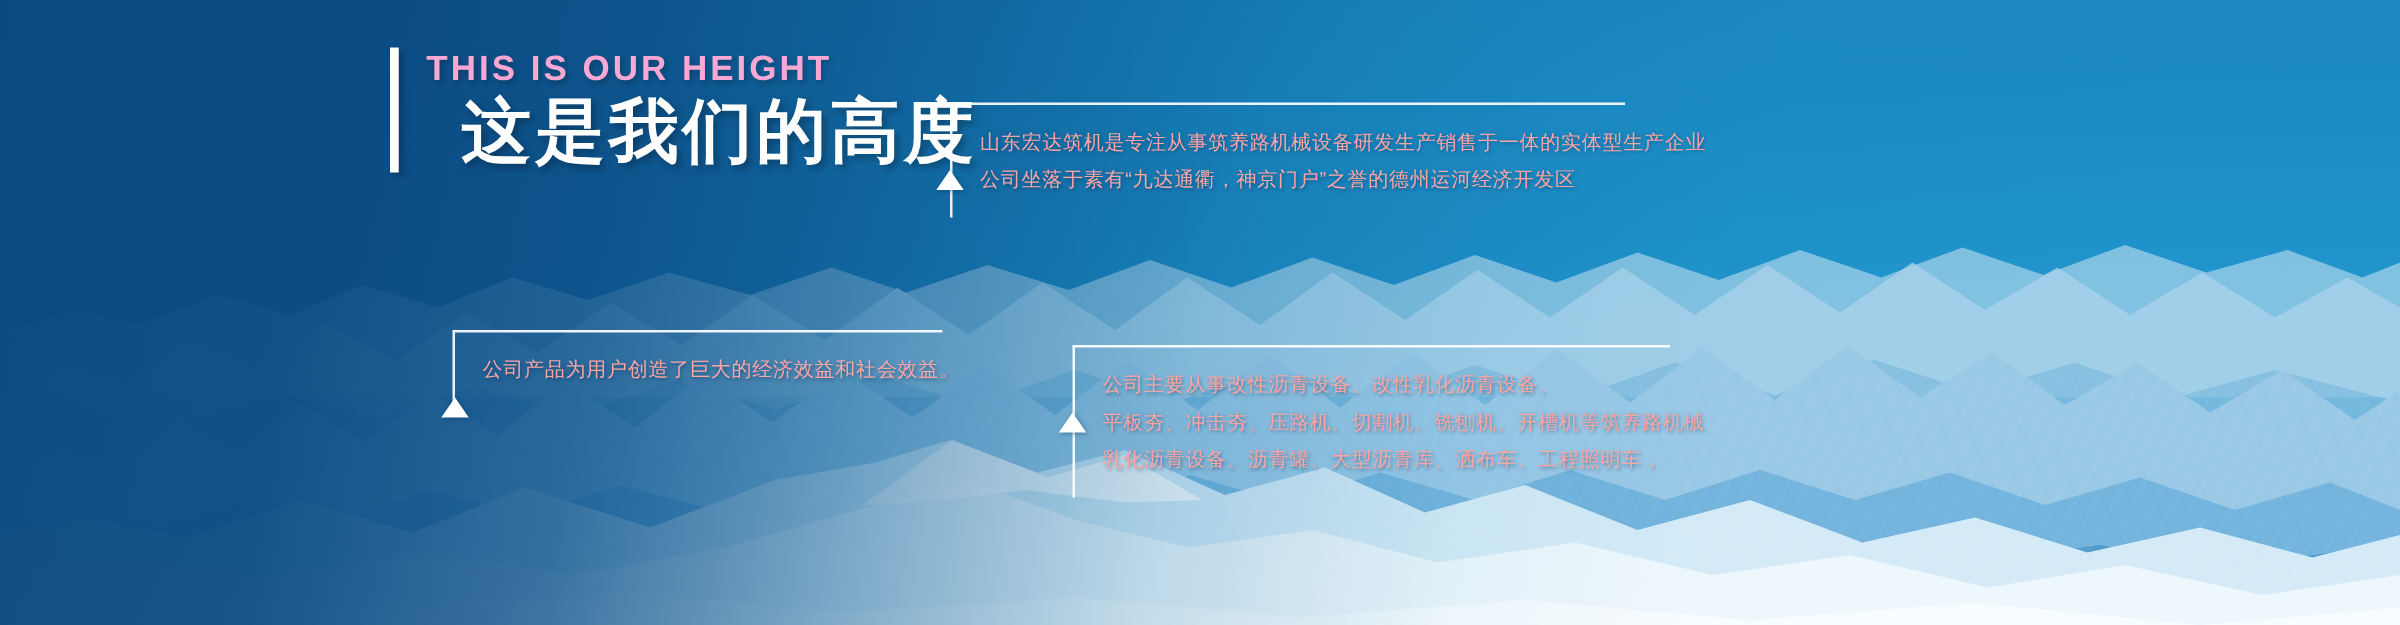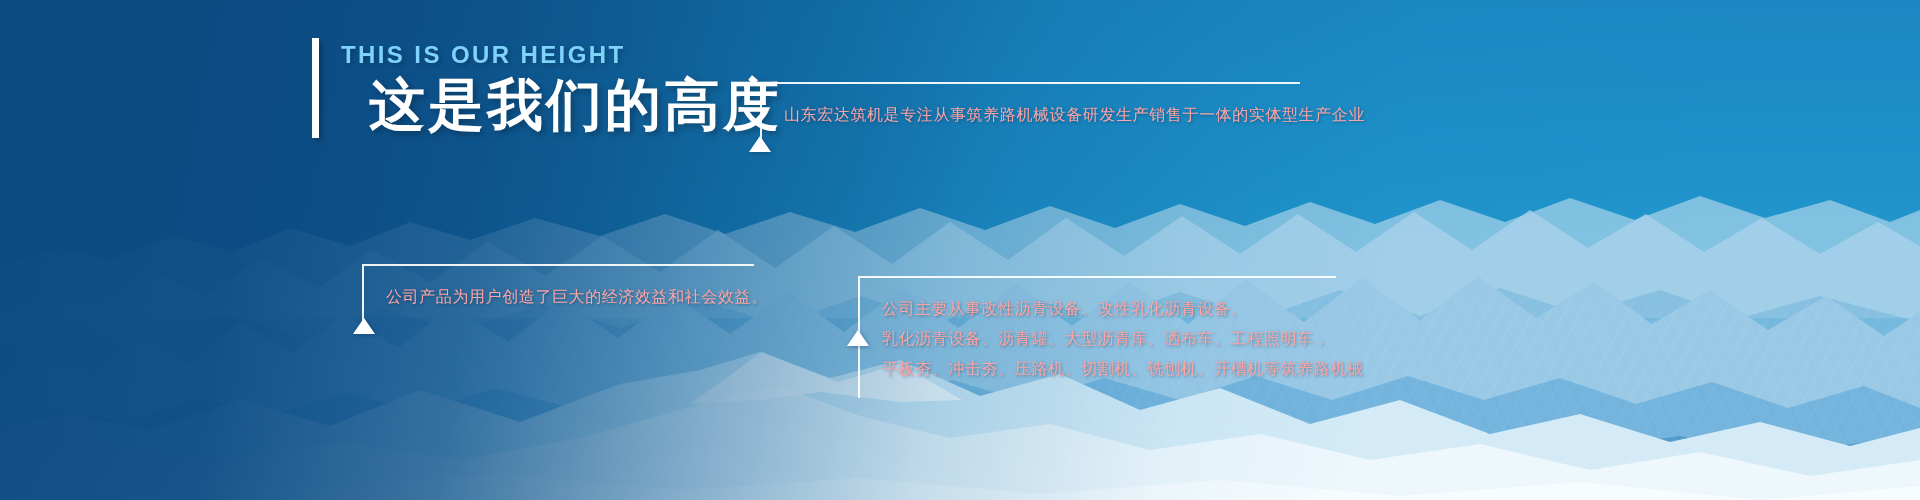--- a/index.html
+++ b/index.html
@@ -85,22 +85,22 @@
     display:flex; align-items:stretch; gap:22px;
   }
   .headline-bar {
     width:7px;
     background:#ffffff;
     box-shadow:3px 3px 5px rgba(0,0,0,.25);
     flex:0 0 7px;
   }
   .headline-text { display:flex; flex-direction:column; justify-content:flex-start; }
   .headline-en {
-    color:#7dd3fc;
-    font-size:24px;
+    color:#f9a8d4;
+    font-size:28px;
     font-weight:bold;
     letter-spacing:2.4px;
     line-height:34px;
     white-space:nowrap;
     text-shadow:2px 2px 4px rgba(0,0,0,.22);
   }
   .headline-cn {
     color:#ffffff;
     font-size:56px;
     font-weight:bold;
@@ -225,37 +225,38 @@
       <div class="headline-en">THIS IS OUR HEIGHT</div>
       <div class="headline-cn">这是我们的高度</div>
     </div>
   </div>
 
   <div class="callout" id="callout-company">
     <div class="callout-frame">
       <div class="marker"></div>
       <div class="callout-body">
         <div class="callout-line">山东宏达筑机是专注从事筑养路机械设备研发生产销售于一体的实体型生产企业</div>
+        <div class="callout-line">公司坐落于素有“九达通衢，神京门户”之誉的德州运河经济开发区</div>
       </div>
     </div>
   </div>
 
   <div class="callout" id="callout-benefit">
     <div class="callout-frame">
       <div class="marker"></div>
       <div class="callout-body">
         <div class="callout-line">公司产品为用户创造了巨大的经济效益和社会效益。</div>
       </div>
     </div>
   </div>
 
   <div class="callout" id="callout-products">
     <div class="callout-frame">
       <div class="marker"></div>
       <div class="callout-body">
         <div class="callout-line">公司主要从事改性沥青设备、改性乳化沥青设备、</div>
+        <div class="callout-line">平板夯、冲击夯、压路机、切割机、铣刨机、开槽机等筑养路机械</div>
         <div class="callout-line">乳化沥青设备、沥青罐、大型沥青库、洒布车、工程照明车，</div>
-        <div class="callout-line">平板夯、冲击夯、压路机、切割机、铣刨机、开槽机等筑养路机械</div>
       </div>
     </div>
   </div>
 
 </div>
 
 </body></html>

